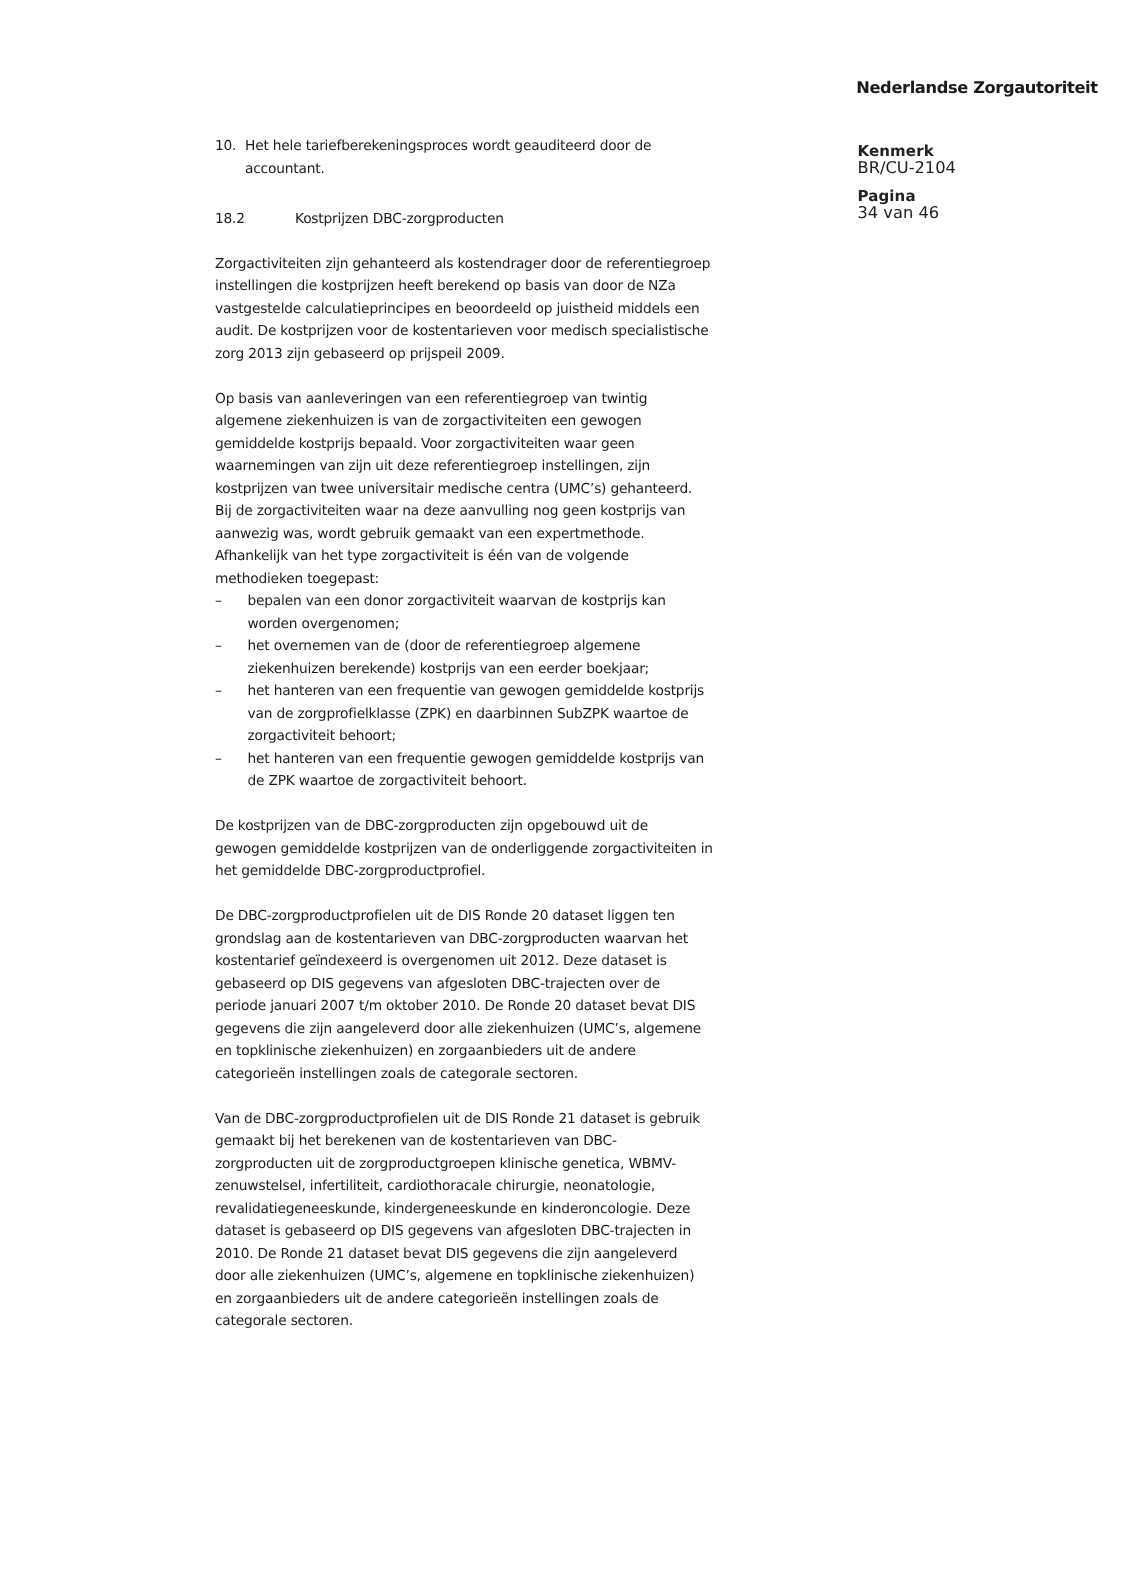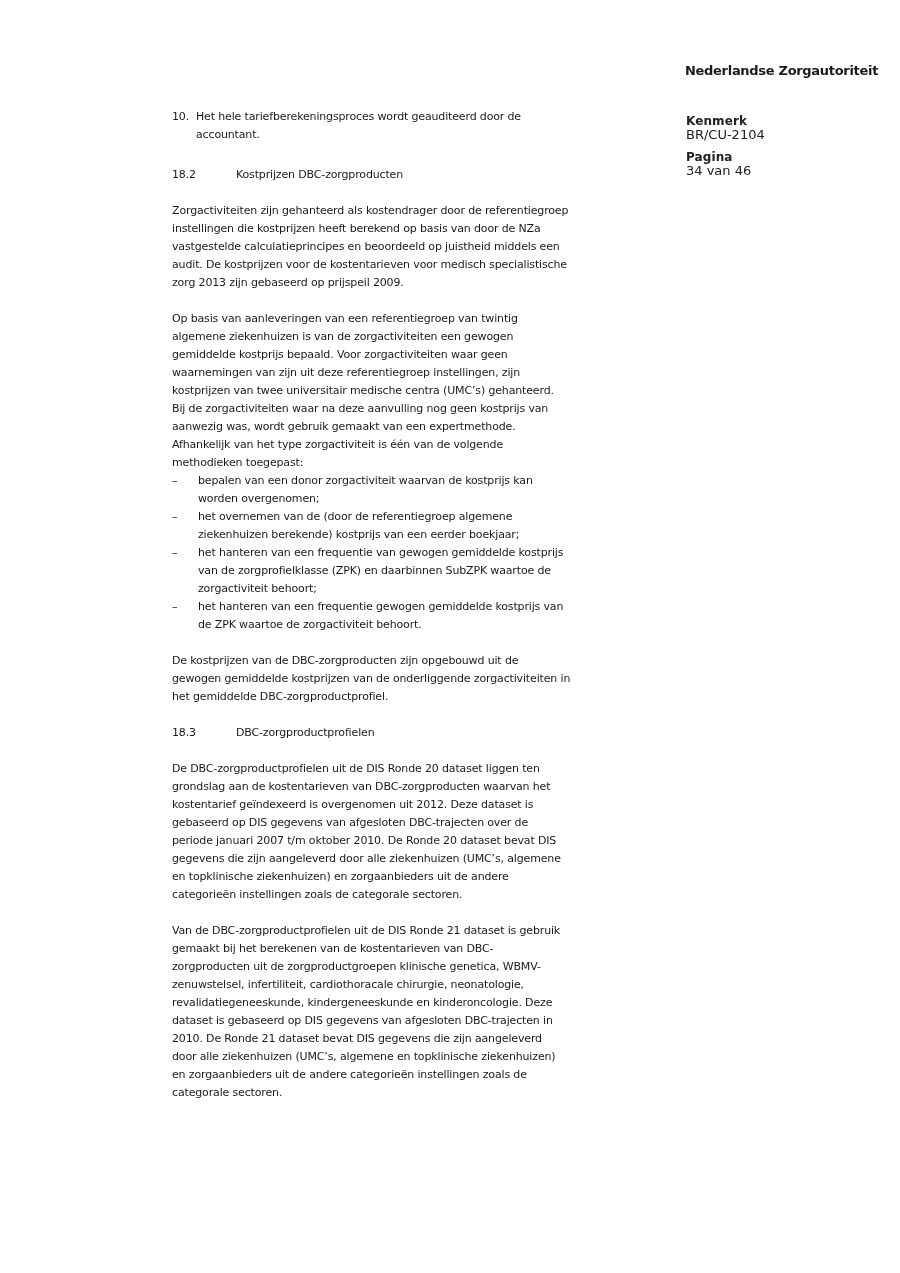--- a/index.html
+++ b/index.html
@@ -104,24 +104,20 @@
       <span class="line">de ZPK waartoe de zorgactiviteit behoort.</span>
     </li>
   </ul>
 
   <div class="para">
     <span class="line">De kostprijzen van de DBC-zorgproducten zijn opgebouwd uit de</span>
     <span class="line">gewogen gemiddelde kostprijzen van de onderliggende zorgactiviteiten in</span>
     <span class="line">het gemiddelde DBC-zorgproductprofiel.</span>
   </div>
 
-  <div class="heading">
-    <span class="hnum">18.3</span>
-    <span class="htitle">DBC-zorgproductprofielen</span>
-  </div>
 
 
   <div class="para">
     <span class="line">De DBC-zorgproductprofielen uit de DIS Ronde 20 dataset liggen ten</span>
     <span class="line">grondslag aan de kostentarieven van DBC-zorgproducten waarvan het</span>
     <span class="line">kostentarief geïndexeerd is overgenomen uit 2012. Deze dataset is</span>
     <span class="line">gebaseerd op DIS gegevens van afgesloten DBC-trajecten over de</span>
     <span class="line">periode januari 2007 t/m oktober 2010. De Ronde 20 dataset bevat DIS</span>
     <span class="line">gegevens die zijn aangeleverd door alle ziekenhuizen (UMC’s, algemene</span>
     <span class="line">en topklinische ziekenhuizen) en zorgaanbieders uit de andere</span>

